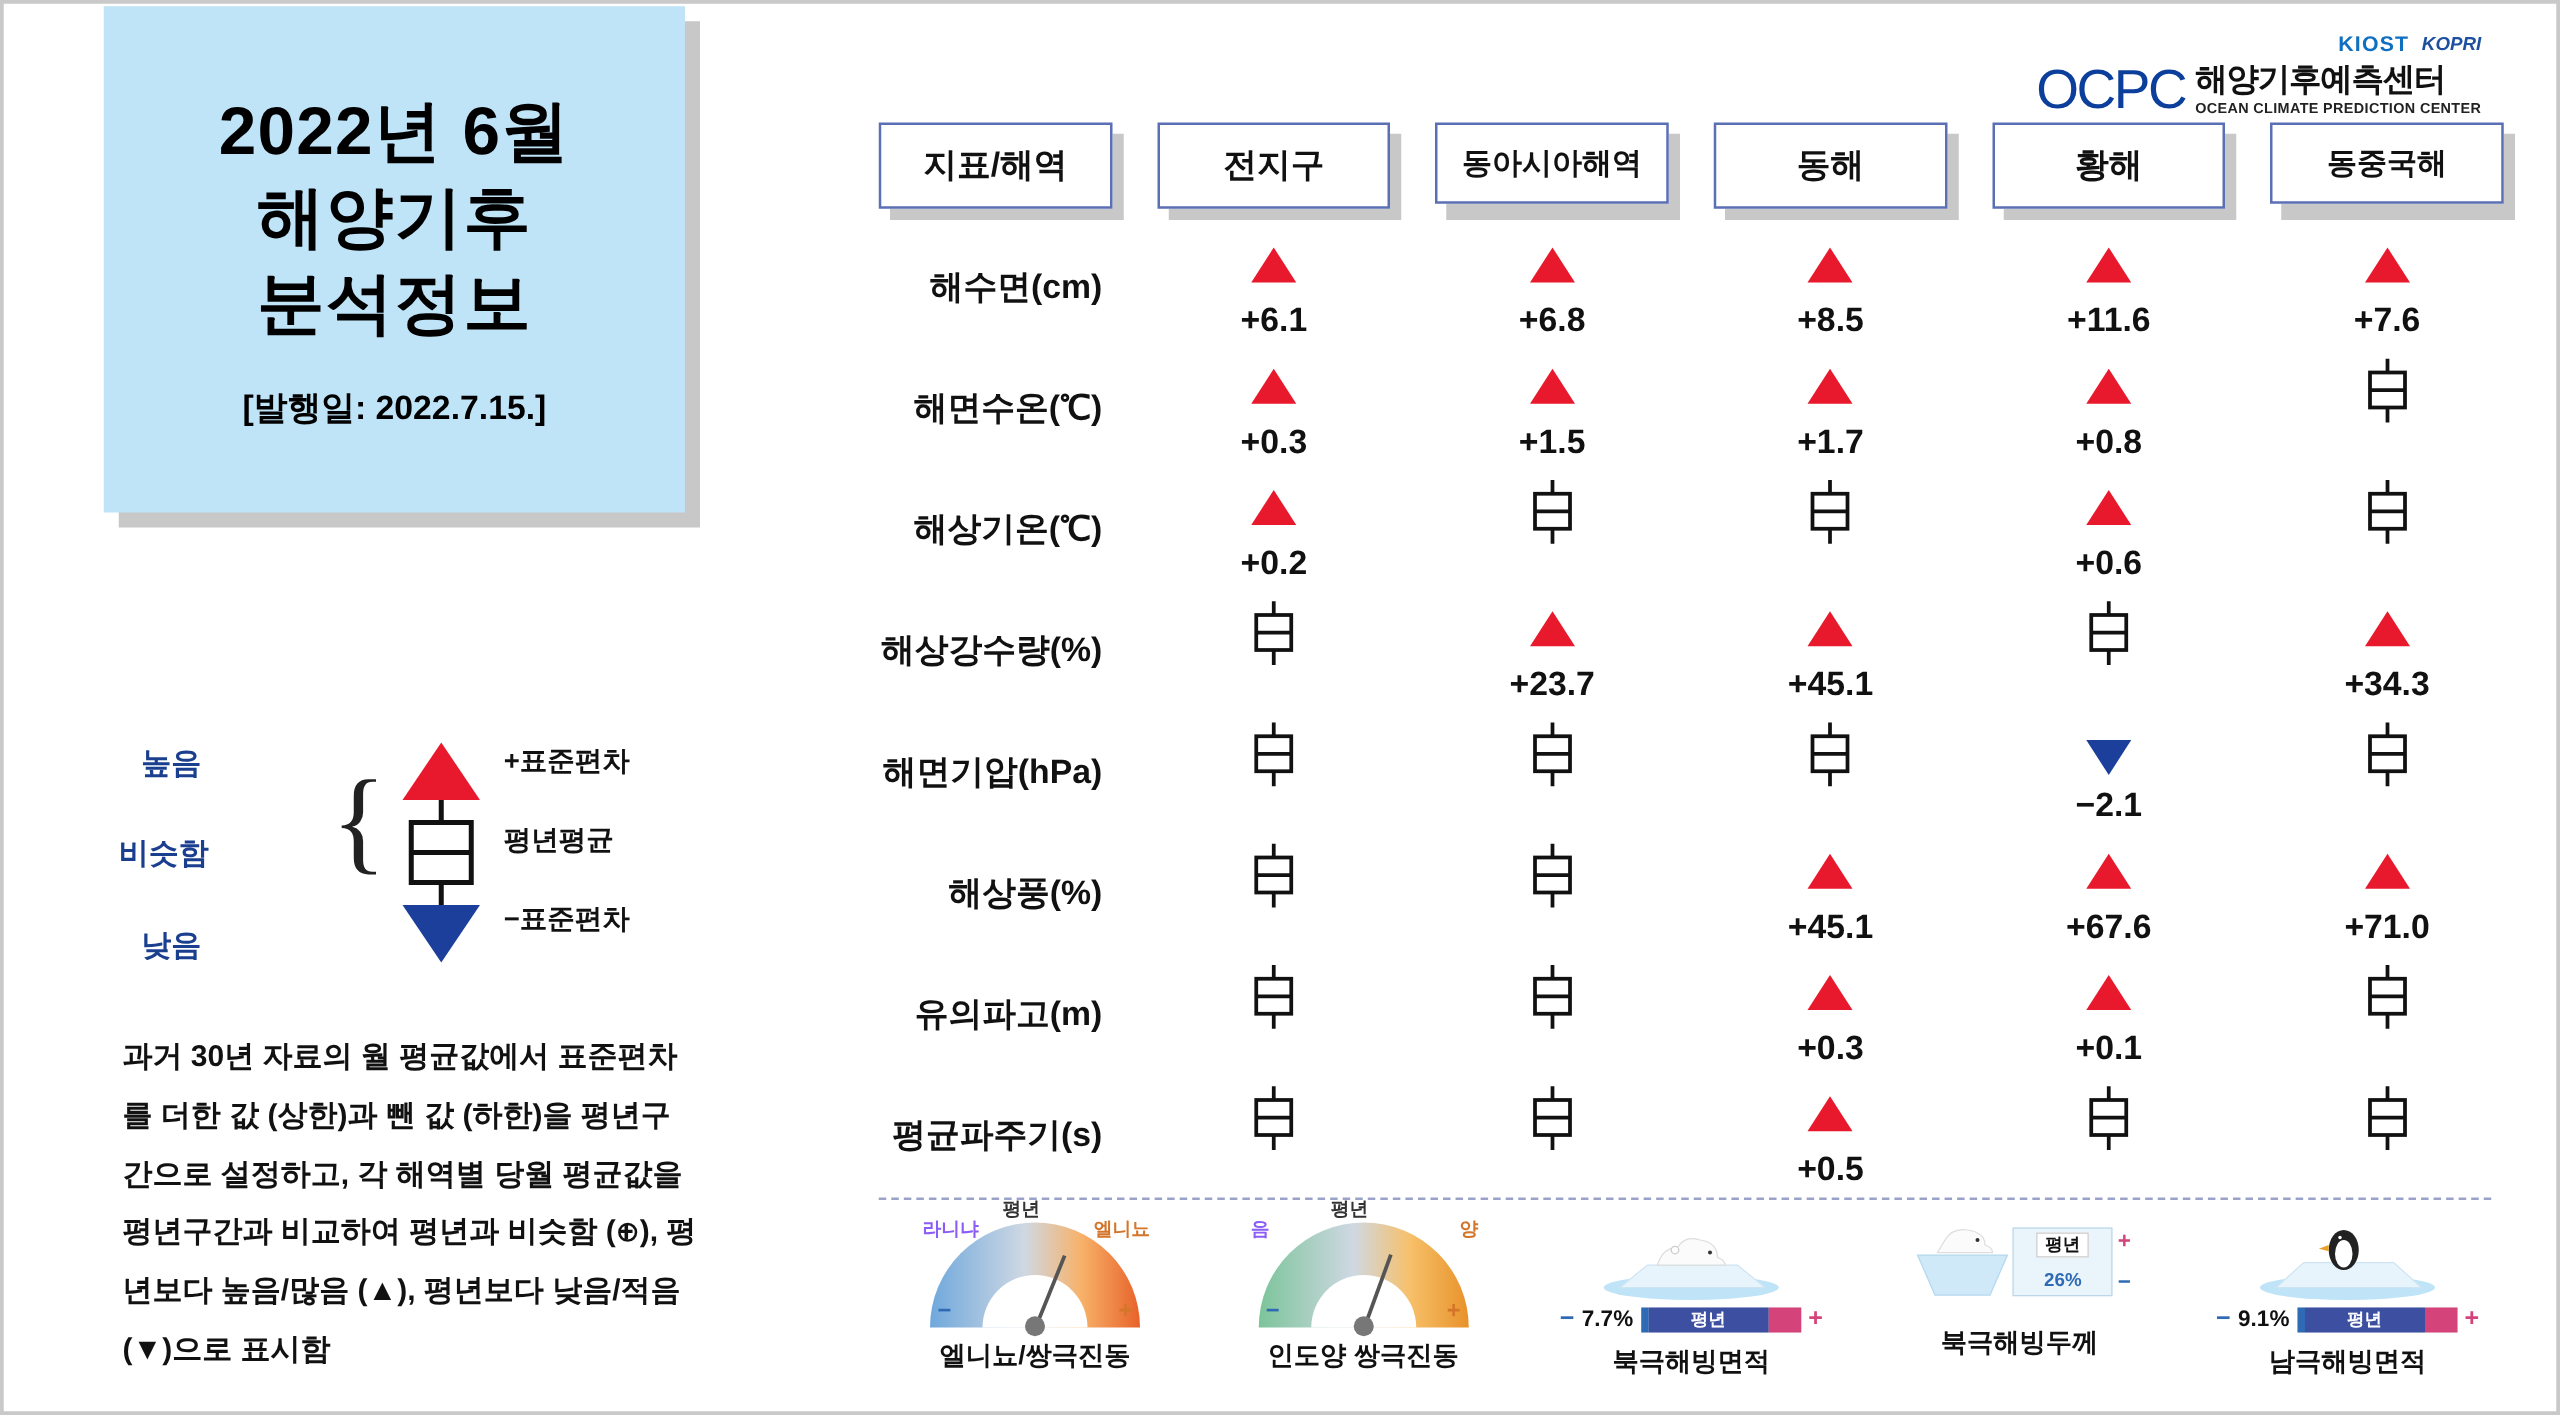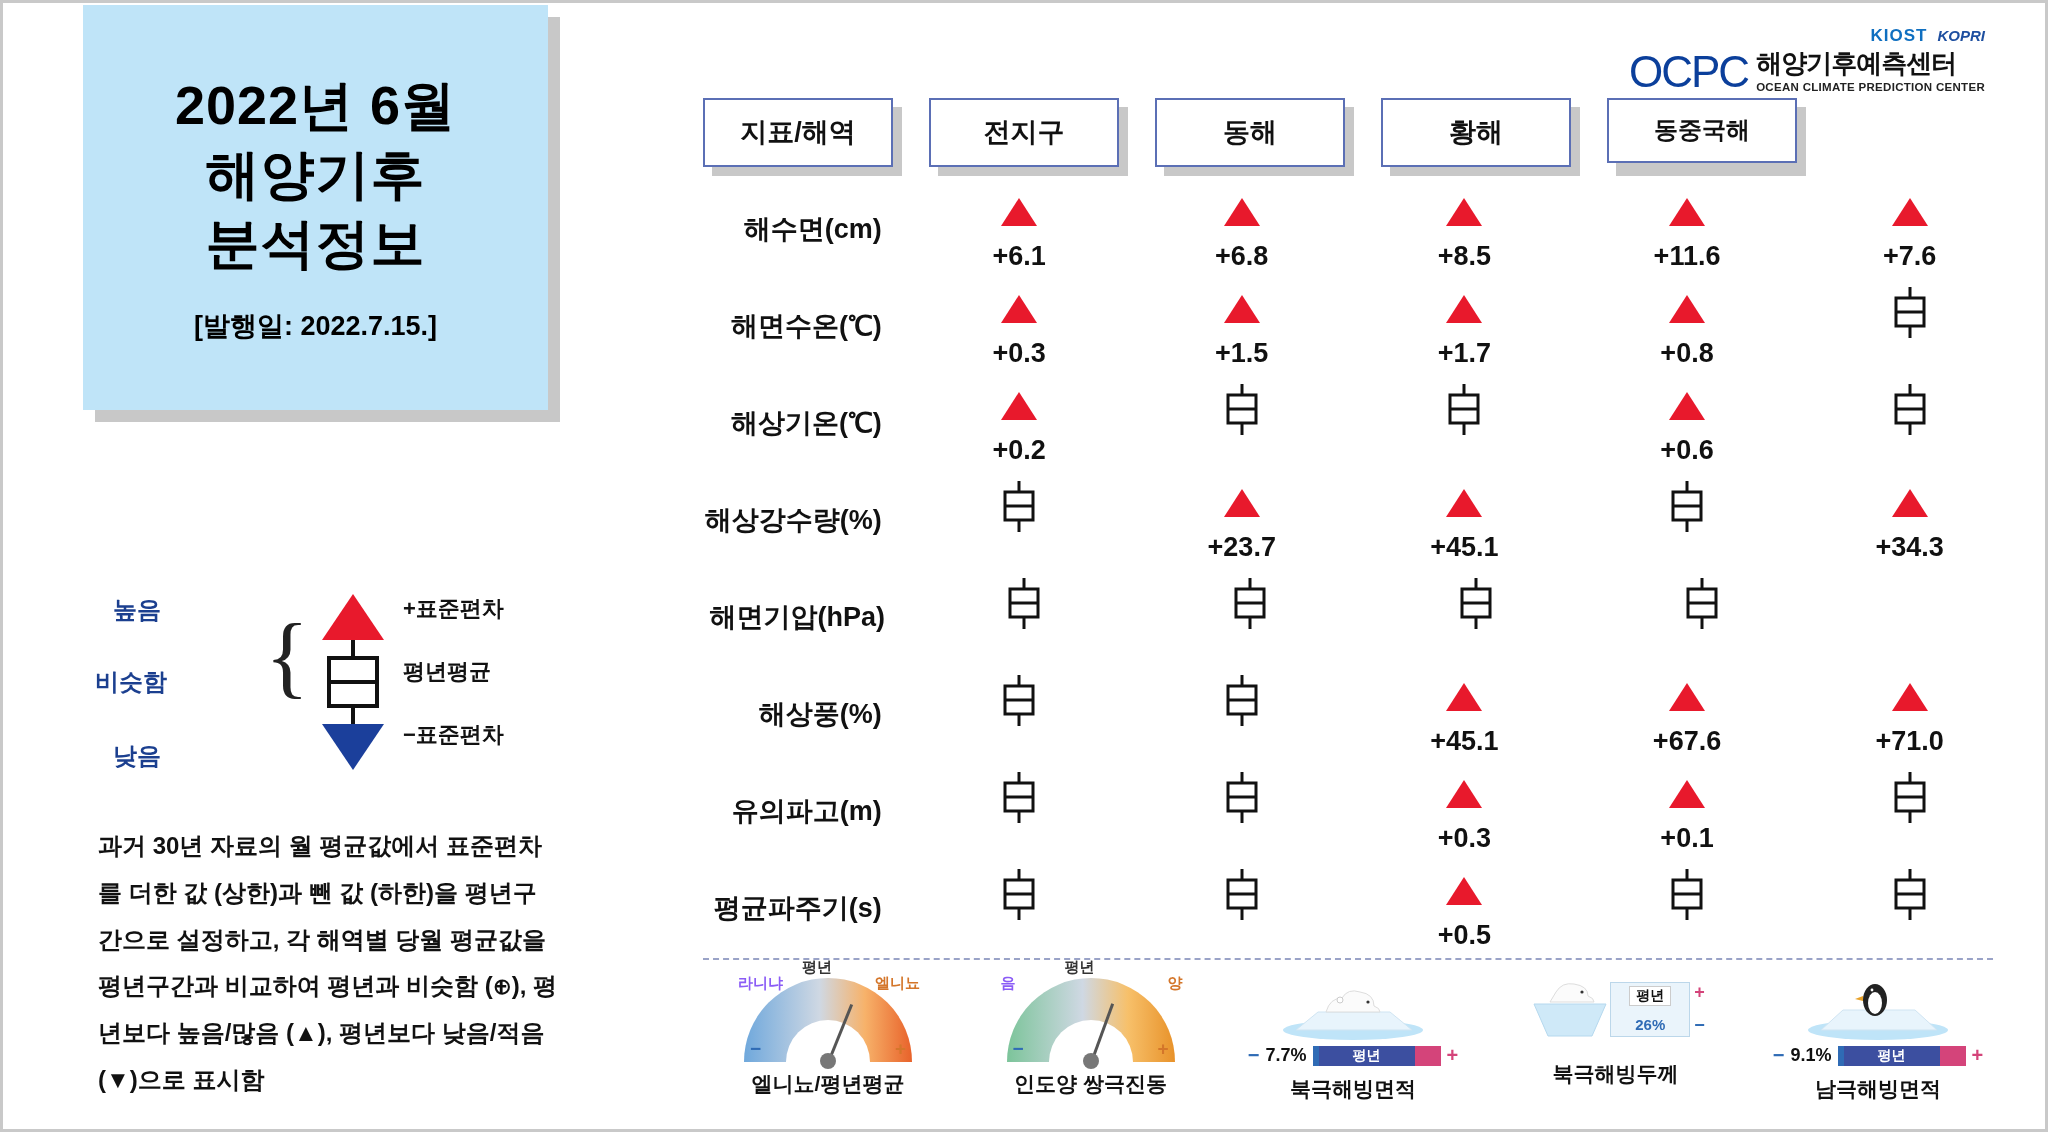--- a/index.html
+++ b/index.html
@@ -259,20 +259,23 @@
 
   <div class="matrix">
     <div class="hdr-row">
       <div class="hdr-cell-wrap col-0">
         <div class="hdr-cell">지표/해역</div>
       </div>
       <div class="hdr-cell-wrap col-n">
         <div class="hdr-cell">전지구</div>
       </div>
       <div class="hdr-cell-wrap col-n">
+        <div class="hdr-cell" style="font-size:24px;">동아시아해역</div>
+      </div>
+      <div class="hdr-cell-wrap col-n">
         <div class="hdr-cell">동해</div>
       </div>
       <div class="hdr-cell-wrap col-n">
         <div class="hdr-cell">황해</div>
       </div>
       <div class="hdr-cell-wrap col-last">
         <div class="hdr-cell" style="font-size:24px;">동중국해</div>
       </div>
     </div>
 
@@ -485,20 +488,28 @@
           </div>
           <div class="cell">
             <div class="sym">
               <svg width="44" height="56" viewBox="0 0 44 56">
                 <line x1="22" y1="2" x2="22" y2="13" stroke="#111111" stroke-width="3"></line>
                 <rect x="8" y="13" width="28" height="28" fill="#fff" stroke="#111111" stroke-width="3"></rect>
                 <line x1="8" y1="27" x2="36" y2="27" stroke="#111111" stroke-width="3"></line>
                 <line x1="22" y1="41" x2="22" y2="53" stroke="#111111" stroke-width="3"></line>
               </svg>
             </div>
+          </div>
+          <div class="cell">
+            <div class="sym">
+              <svg width="44" height="44" viewBox="0 0 44 44">
+                <polygon points="22,38 40,10 4,10" fill="#1b3f9b"></polygon>
+              </svg>
+            </div>
+            <div class="cell-val">−2.1</div>
           </div>
           <div class="cell last">
             <div class="sym">
               <svg width="44" height="56" viewBox="0 0 44 56">
                 <line x1="22" y1="2" x2="22" y2="13" stroke="#111111" stroke-width="3"></line>
                 <rect x="8" y="13" width="28" height="28" fill="#fff" stroke="#111111" stroke-width="3"></rect>
                 <line x1="8" y1="27" x2="36" y2="27" stroke="#111111" stroke-width="3"></line>
                 <line x1="22" y1="41" x2="22" y2="53" stroke="#111111" stroke-width="3"></line>
               </svg>
             </div>
@@ -663,21 +674,21 @@
         <div class="gauge-arc enso"></div>
         <div class="gauge-hole"></div>
         <div class="gauge-needle" style="transform:rotate(22deg);"></div>
         <div class="gauge-knob"></div>
         <div class="gauge-lbl g-left">라니냐</div>
         <div class="gauge-lbl g-mid">평년</div>
         <div class="gauge-lbl g-right">엘니뇨</div>
         <div class="gauge-lbl g-minus">−</div>
         <div class="gauge-lbl g-plus">+</div>
       </div>
-      <div class="ind-title">엘니뇨/평년평균</div>
+      <div class="ind-title">엘니뇨/쌍극진동</div>
     </div>
 
     <div class="ind">
       <div class="gauge">
         <div class="gauge-arc iod"></div>
         <div class="gauge-hole"></div>
         <div class="gauge-needle" style="transform:rotate(20deg);"></div>
         <div class="gauge-knob"></div>
         <div class="gauge-lbl g-left">음</div>
         <div class="gauge-lbl g-mid">평년</div>

